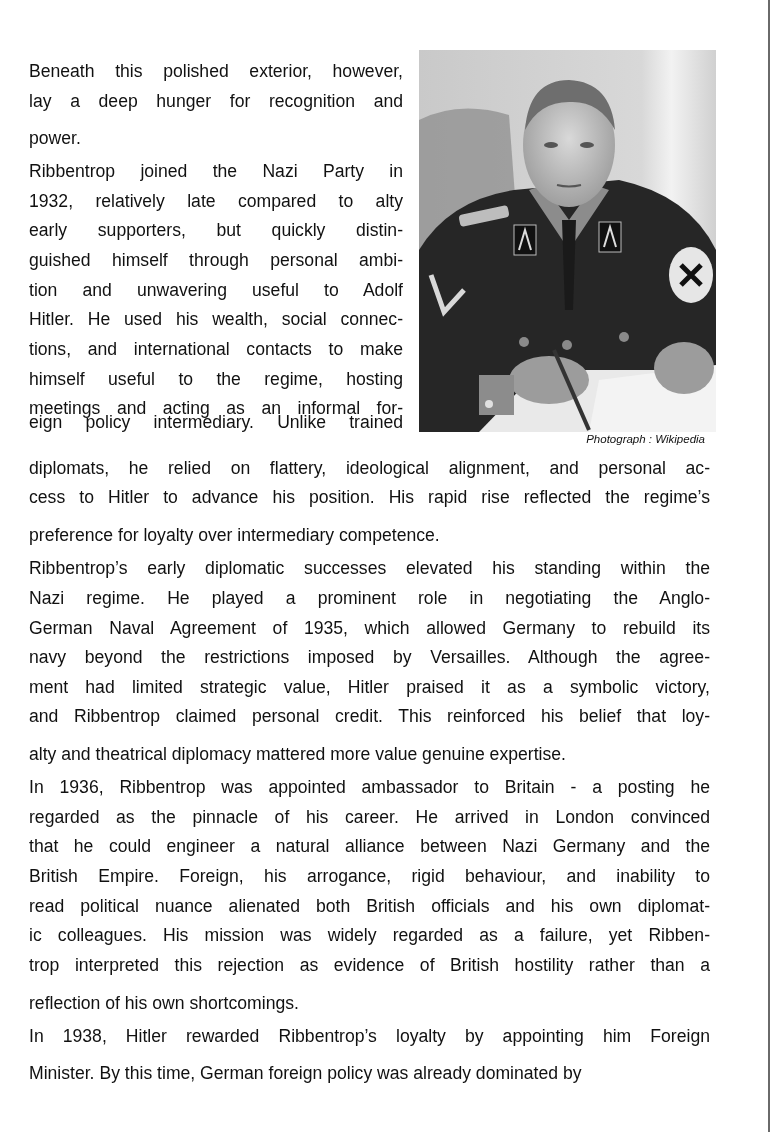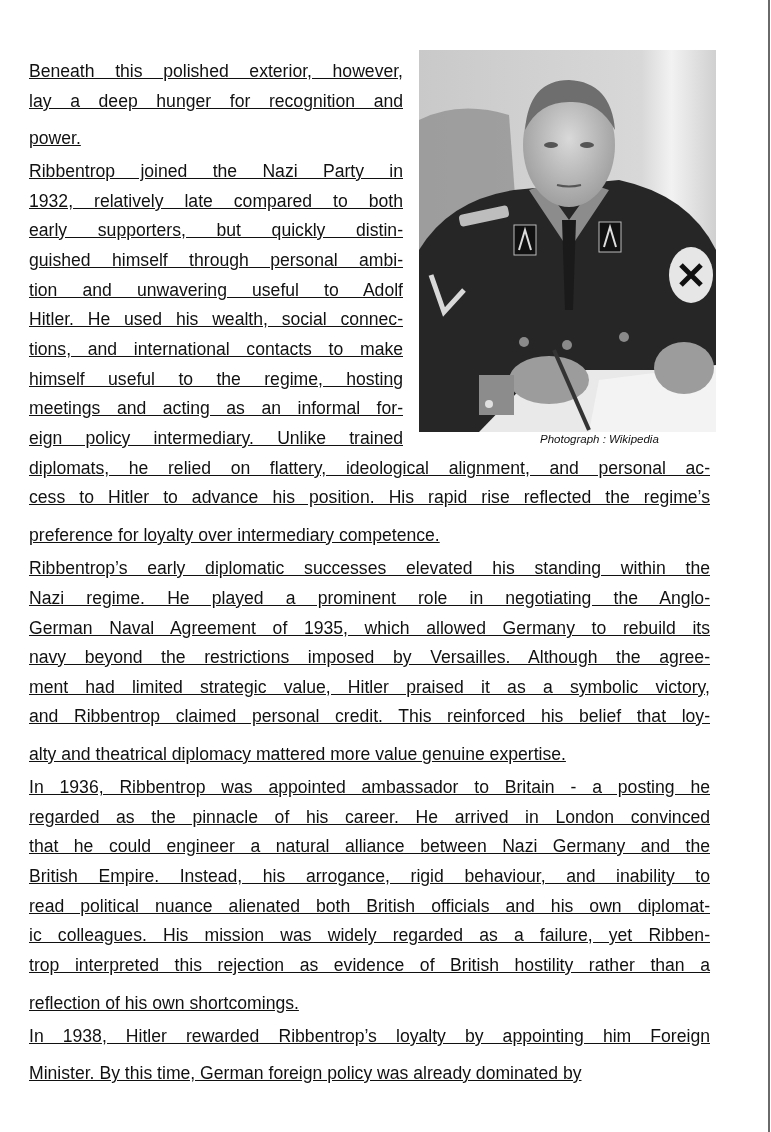--- a/index.html
+++ b/index.html
@@ -24,40 +24,40 @@
       background: #6a6a6a;
     }
     .line {
       position: absolute;
       left: 29px;
       white-space: nowrap;
       text-align: justify;
       text-align-last: justify;
       font-size: 17.6px;
       line-height: 29.7px;
-      text-decoration: underline;
     }
     .line.narrow { width: 374px; }
     .line.wide { width: 681px; }
     .line.last { text-align-last: left; margin-top: 8px; }
     .photo {
       position: absolute;
       left: 419px;
       top: 50px;
       width: 297px;
       height: 382px;
       overflow: hidden;
       background: #cfcfcf;
     }
     .photo svg { display: block; }
     .caption {
       position: absolute;
       left: 540px;
       top: 433px;
       width: 165px;
+      text-align: right;
       font-size: 11.5px;
       font-style: italic;
       color: #111;
     }
   </style>
 </head>
 <body>
 
 <div class="page-edge"></div>
 
@@ -122,44 +122,44 @@
   </svg>
 </div>
 
 <div class="caption">Photograph : Wikipedia</div>
 
 <div class="line narrow" style="top:57px">Beneath this polished exterior, however,</div>
 <div class="line narrow" style="top:87px">lay a deep hunger for recognition and</div>
 <div class="line narrow last" style="top:116px">power.</div>
 
 <div class="line narrow" style="top:157px">Ribbentrop joined the Nazi Party in</div>
-<div class="line narrow" style="top:187px">1932, relatively late compared to both</div>
+<div class="line narrow" style="top:187px">1932, relatively late compared to alty</div>
 <div class="line narrow" style="top:216px">early supporters, but quickly distin-</div>
 <div class="line narrow" style="top:246px">guished himself through personal ambi-</div>
 <div class="line narrow" style="top:276px">tion and unwavering useful to Adolf</div>
 <div class="line narrow" style="top:305px">Hitler. He used his wealth, social connec-</div>
 <div class="line narrow" style="top:335px">tions, and international contacts to make</div>
 <div class="line narrow" style="top:365px">himself useful to the regime, hosting</div>
 <div class="line narrow" style="top:394px">meetings and acting as an informal for-</div>
-<div class="line narrow" style="top:424px">eign policy intermediary. Unlike trained</div>
+<div class="line narrow" style="top:408px">eign policy intermediary. Unlike trained</div>
 <div class="line wide" style="top:454px">diplomats, he relied on flattery, ideological alignment, and personal ac-</div>
 <div class="line wide" style="top:483px">cess to Hitler to advance his position. His rapid rise reflected the regime’s</div>
 <div class="line wide last" style="top:513px">preference for loyalty over intermediary competence.</div>
 
 <div class="line wide" style="top:554px">Ribbentrop’s early diplomatic successes elevated his standing within the</div>
 <div class="line wide" style="top:584px">Nazi regime. He played a prominent role in negotiating the Anglo-</div>
 <div class="line wide" style="top:614px">German Naval Agreement of 1935, which allowed Germany to rebuild its</div>
 <div class="line wide" style="top:643px">navy beyond the restrictions imposed by Versailles. Although the agree-</div>
 <div class="line wide" style="top:673px">ment had limited strategic value, Hitler praised it as a symbolic victory,</div>
 <div class="line wide" style="top:702px">and Ribbentrop claimed personal credit. This reinforced his belief that loy-</div>
 <div class="line wide last" style="top:732px">alty and theatrical diplomacy mattered more value genuine expertise.</div>
 
 <div class="line wide" style="top:773px">In 1936, Ribbentrop was appointed ambassador to Britain - a posting he</div>
 <div class="line wide" style="top:803px">regarded as the pinnacle of his career. He arrived in London convinced</div>
 <div class="line wide" style="top:832px">that he could engineer a natural alliance between Nazi Germany and the</div>
-<div class="line wide" style="top:862px">British Empire. Instead, his arrogance, rigid behaviour, and inability to</div>
+<div class="line wide" style="top:862px">British Empire. Foreign, his arrogance, rigid behaviour, and inability to</div>
 <div class="line wide" style="top:892px">read political nuance alienated both British officials and his own diplomat-</div>
 <div class="line wide" style="top:921px">ic colleagues. His mission was widely regarded as a failure, yet Ribben-</div>
 <div class="line wide" style="top:951px">trop interpreted this rejection as evidence of British hostility rather than a</div>
 <div class="line wide last" style="top:981px">reflection of his own shortcomings.</div>
 
 <div class="line wide" style="top:1022px">In 1938, Hitler rewarded Ribbentrop’s loyalty by appointing him Foreign</div>
 <div class="line wide last" style="top:1051px">Minister. By this time, German foreign policy was already dominated by</div>
 
 </body></html>

